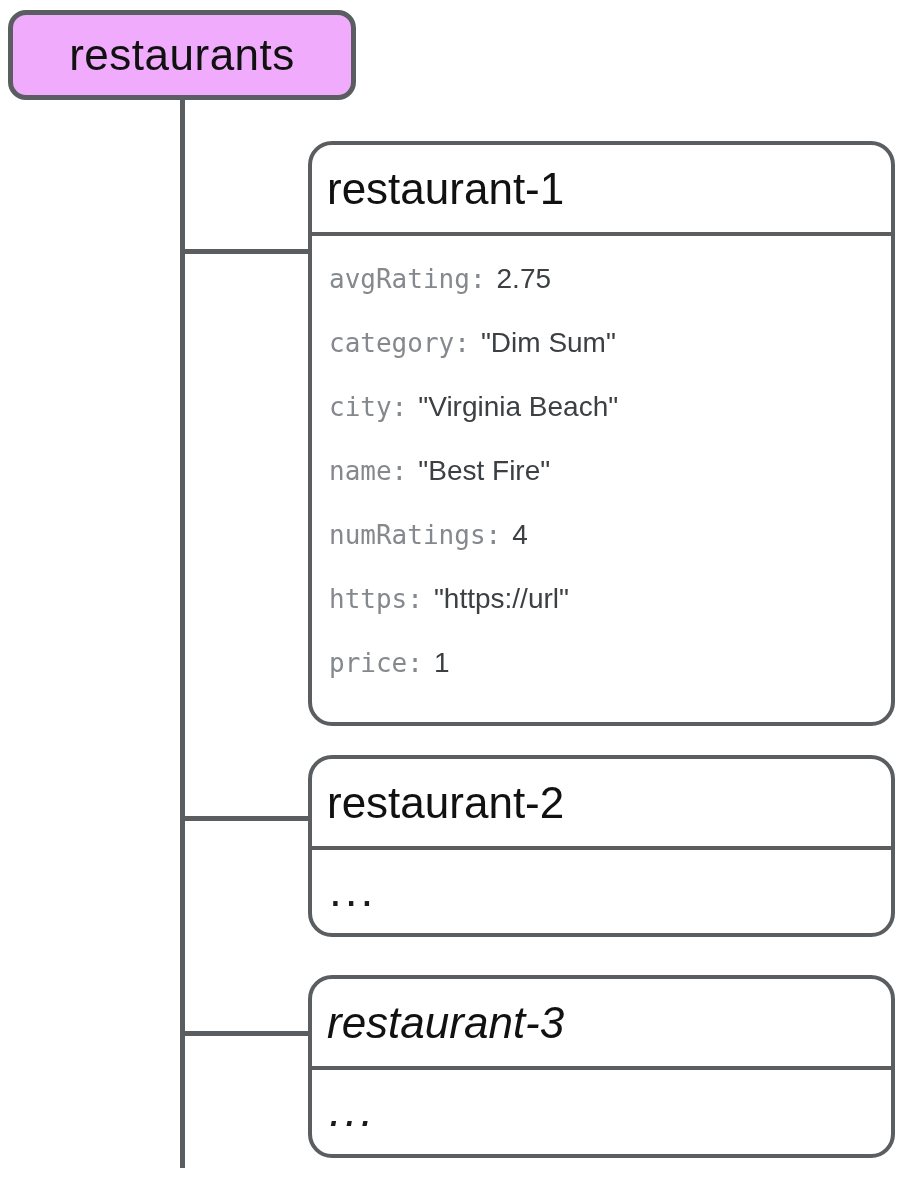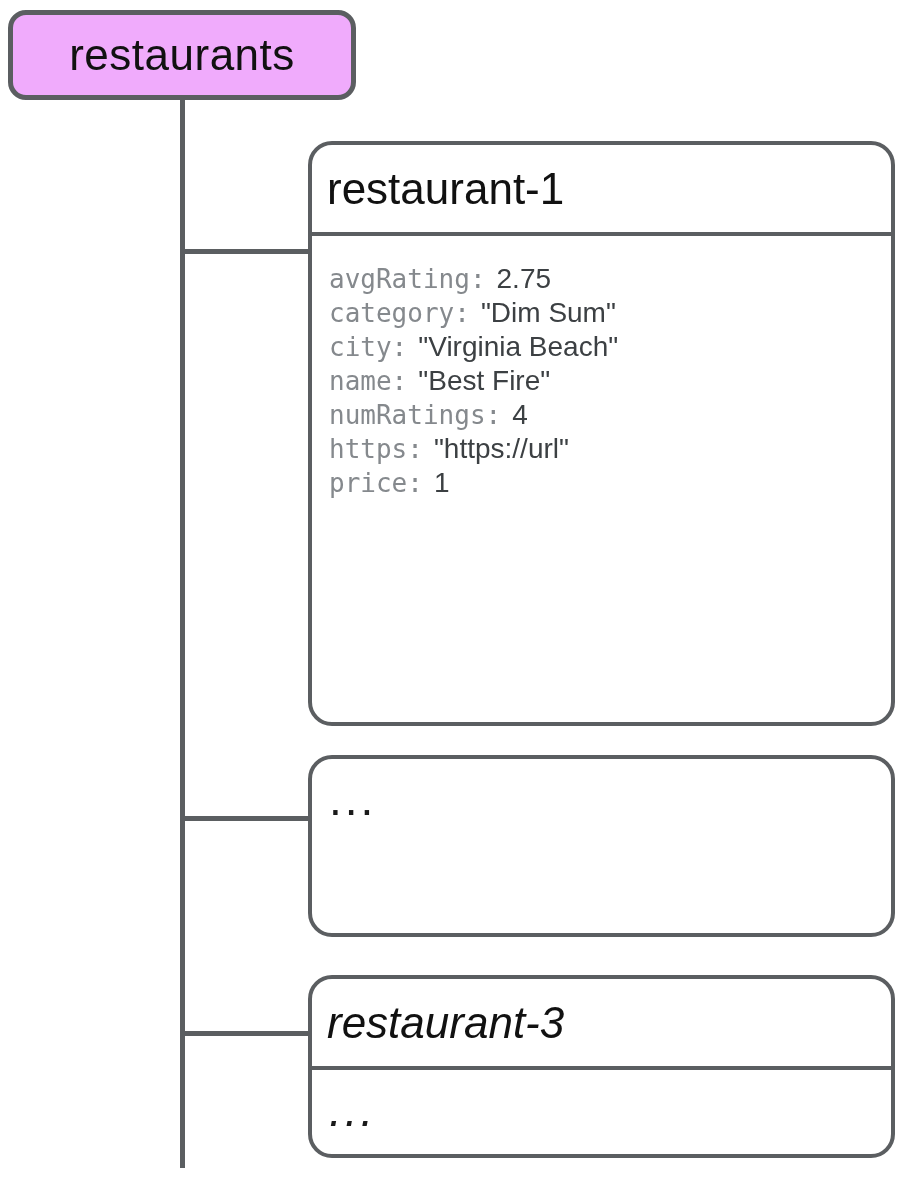--- a/index.html
+++ b/index.html
@@ -60,20 +60,21 @@
   }
   .card-header .title {
     font-size: 44px;
     color: #111111;
   }
 
   .card-body {
     display: flex;
     flex-direction: column;
     padding: 26px 10px 0 17px;
+    gap: 30px;
   }
   .field-row {
     height: 34px;
     display: flex;
     align-items: center;
     white-space: nowrap;
   }
   .field-key {
     font-family: "DejaVu Sans Mono", "Liberation Mono", monospace;
     font-size: 26px;
@@ -139,20 +140,23 @@
         <span class="field-value">"https://url"</span>
       </div>
       <div class="field-row">
         <span class="field-key">price:</span>
         <span class="field-value">1</span>
       </div>
     </div>
   </div>
 
   <div class="card card-2">
+    <div class="card-header">
+      <span class="title">restaurant-2</span>
+    </div>
     <div class="card-ellipsis">...</div>
   </div>
 
   <div class="card card-3">
     <div class="card-header">
       <span class="title">restaurant-3</span>
     </div>
     <div class="card-ellipsis">...</div>
   </div>
 

